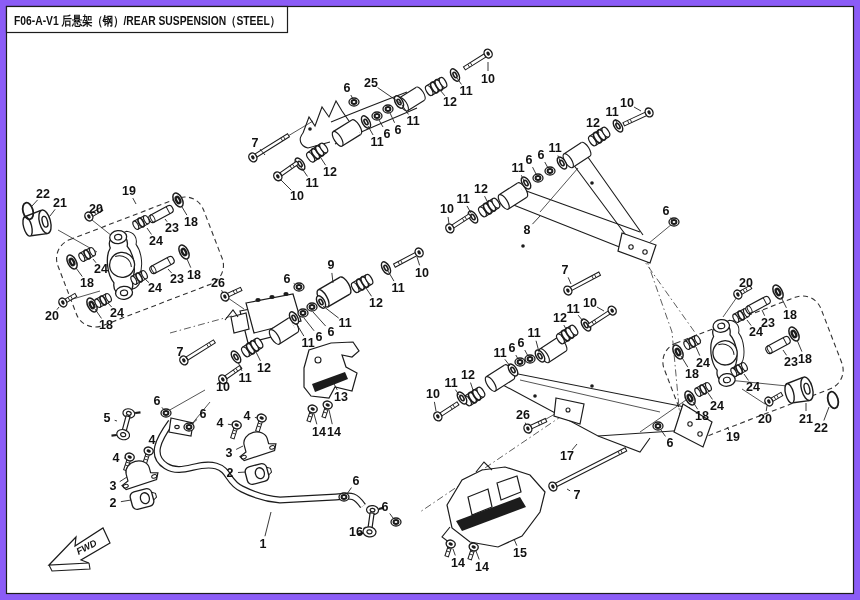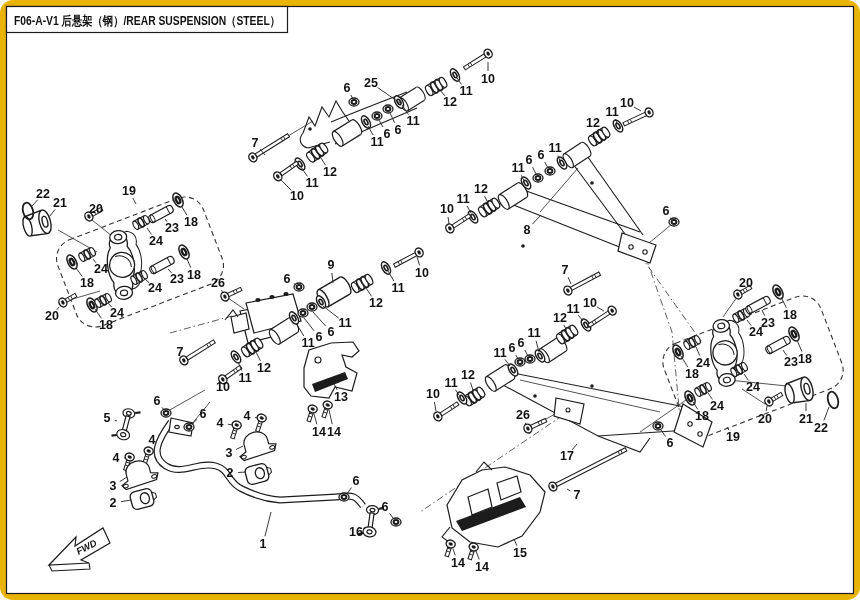--- a/index.html
+++ b/index.html
@@ -1,16 +1,16 @@
 <!DOCTYPE html>
 <html><head>
 <meta charset="utf-8">
 <style>
   html,body{margin:0;padding:0;background:#fff;}
-  #stage{position:relative;width:860px;height:600px;background:#eab308;overflow:hidden;border-radius:13px;}
+  #stage{position:relative;width:860px;height:600px;background:#8b5cf6;overflow:hidden;}
   svg{display:block;}
   .title-text{font:bold 12.5px "Liberation Sans",sans-serif;fill:#111;}
   .callout{font:bold 12.5px "Liberation Sans",sans-serif;fill:#111;text-anchor:middle;dominant-baseline:central;}
   .fwd-text{font:bold italic 9.5px "Liberation Sans",sans-serif;fill:#111;text-anchor:middle;}
   .leader{stroke:#222;stroke-width:0.9;fill:none;}
   .ol{fill:#fff;stroke:#1c1c1c;stroke-width:1.2;}
   .ln{fill:none;stroke:#1c1c1c;stroke-width:1.1;}
   .thin{fill:none;stroke:#2a2a2a;stroke-width:0.8;}
   .phantom{fill:none;stroke:#333;stroke-width:0.8;stroke-dasharray:7 3 1.5 3;}
   .pbox{fill:none;stroke:#333;stroke-width:1.1;stroke-dasharray:5 3.5;}

